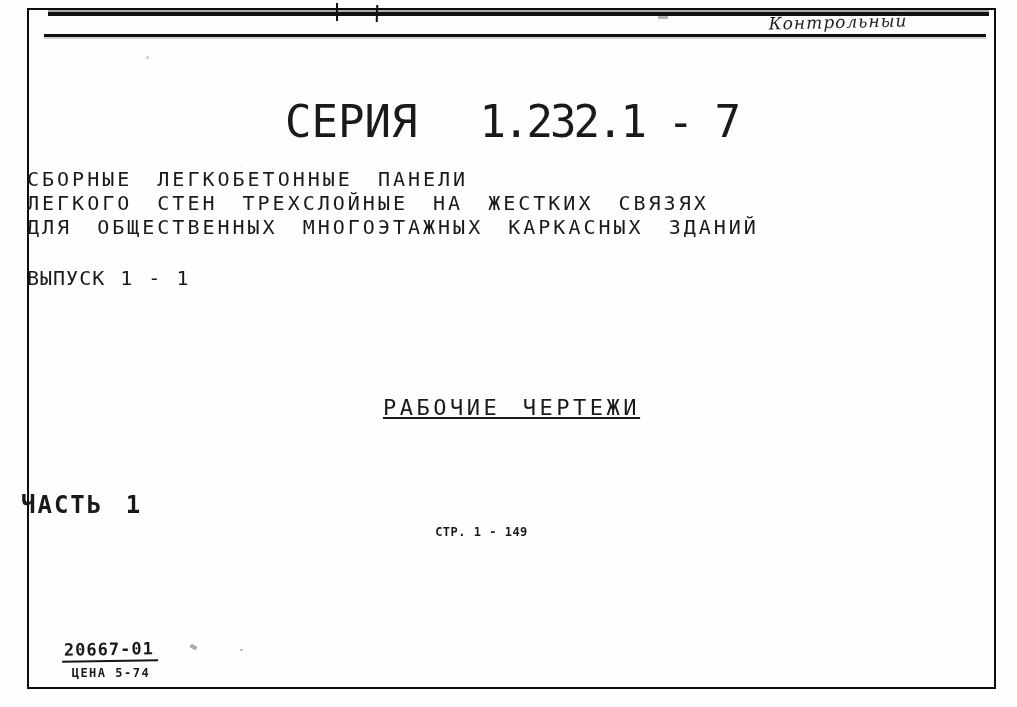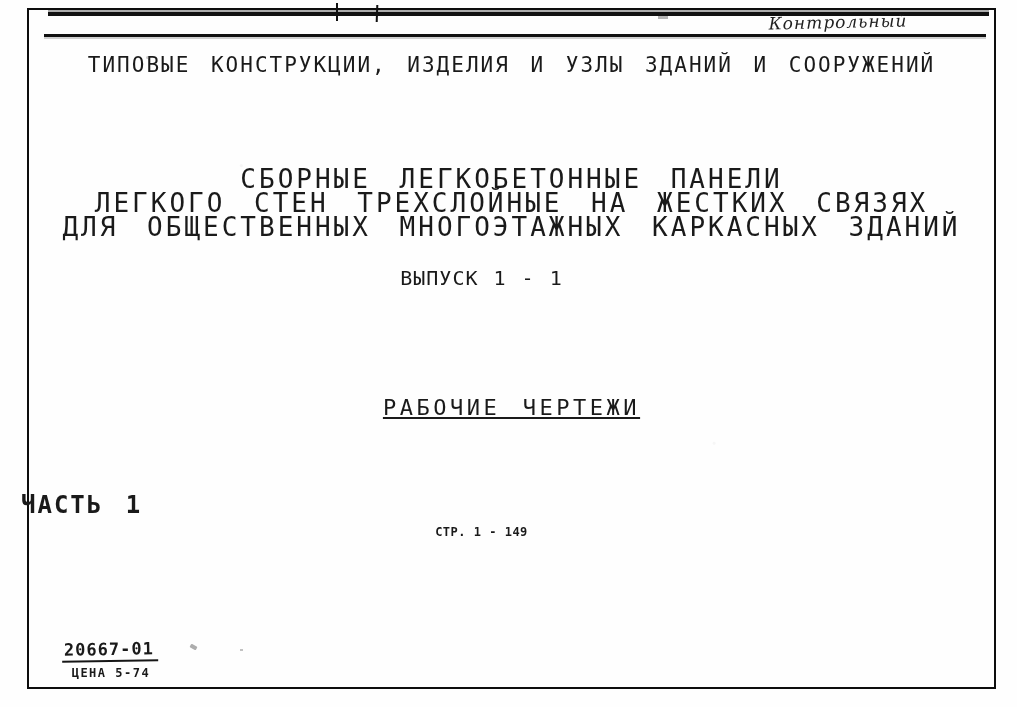--- a/index.html
+++ b/index.html
@@ -63,35 +63,33 @@
     left: 27px; top: 100px; width: 969px;
     display: flex; justify-content: center; align-items: baseline;
     gap: 62px;
     font-size: 44px;
     line-height: 1;
   }
   .series-number { letter-spacing: -3px; }
   .title-block {
     position: absolute;
     left: 27px; top: 167px; width: 969px;
-    text-align: center;
-    font-size: 26px;
+    text-align: left;
+    font-size: 20px;
     line-height: 24px;
     letter-spacing: 3px;
     word-spacing: 10px;
     white-space: nowrap;
   }
   .issue-line {
     position: absolute;
     left: 27px; top: 266px; width: 889px;
-    text-align: center;
     font-size: 20px;
     letter-spacing: 1px;
     word-spacing: 2px;
-    padding-left: 20px;
   }
   .desc-block {
     position: absolute;
     left: 27px; top: 316px; width: 969px;
     text-align: center;
     font-size: 21px;
     line-height: 26px;
     letter-spacing: 3px;
     word-spacing: 8px;
     white-space: nowrap;
@@ -156,22 +154,25 @@
 <div class="canvas">
   <div class="frame"></div>
 
   <div class="rule rule-top"></div>
   <div class="tick tick-1"></div>
   <div class="tick tick-2"></div>
 
   <div class="handwritten">Контрольный</div>
   <div class="rule rule-under"></div>
 
-  <div class="doc-category">ТИПОВЫЕ КОНСТРУКЦИИ, ИЗДЕЛИЯ И УЗЛЫ ЗДАНИЙ И СООРУЖЕНИЙ</div>
 
+  <div class="series-row">
+    <span class="series-label">СЕРИЯ</span>
+    <span class="series-number">1.232.1 - 7</span>
+  </div>
 
   <div class="title-block">
     <div>СБОРНЫЕ ЛЕГКОБЕТОННЫЕ ПАНЕЛИ</div>
     <div>ЛЕГКОГО СТЕН ТРЕХСЛОЙНЫЕ НА ЖЕСТКИХ СВЯЗЯХ</div>
     <div>ДЛЯ ОБЩЕСТВЕННЫХ МНОГОЭТАЖНЫХ КАРКАСНЫХ ЗДАНИЙ</div>
   </div>
 
   <div class="issue-line">ВЫПУСК 1 - 1</div>
 
   <div class="desc-block">

